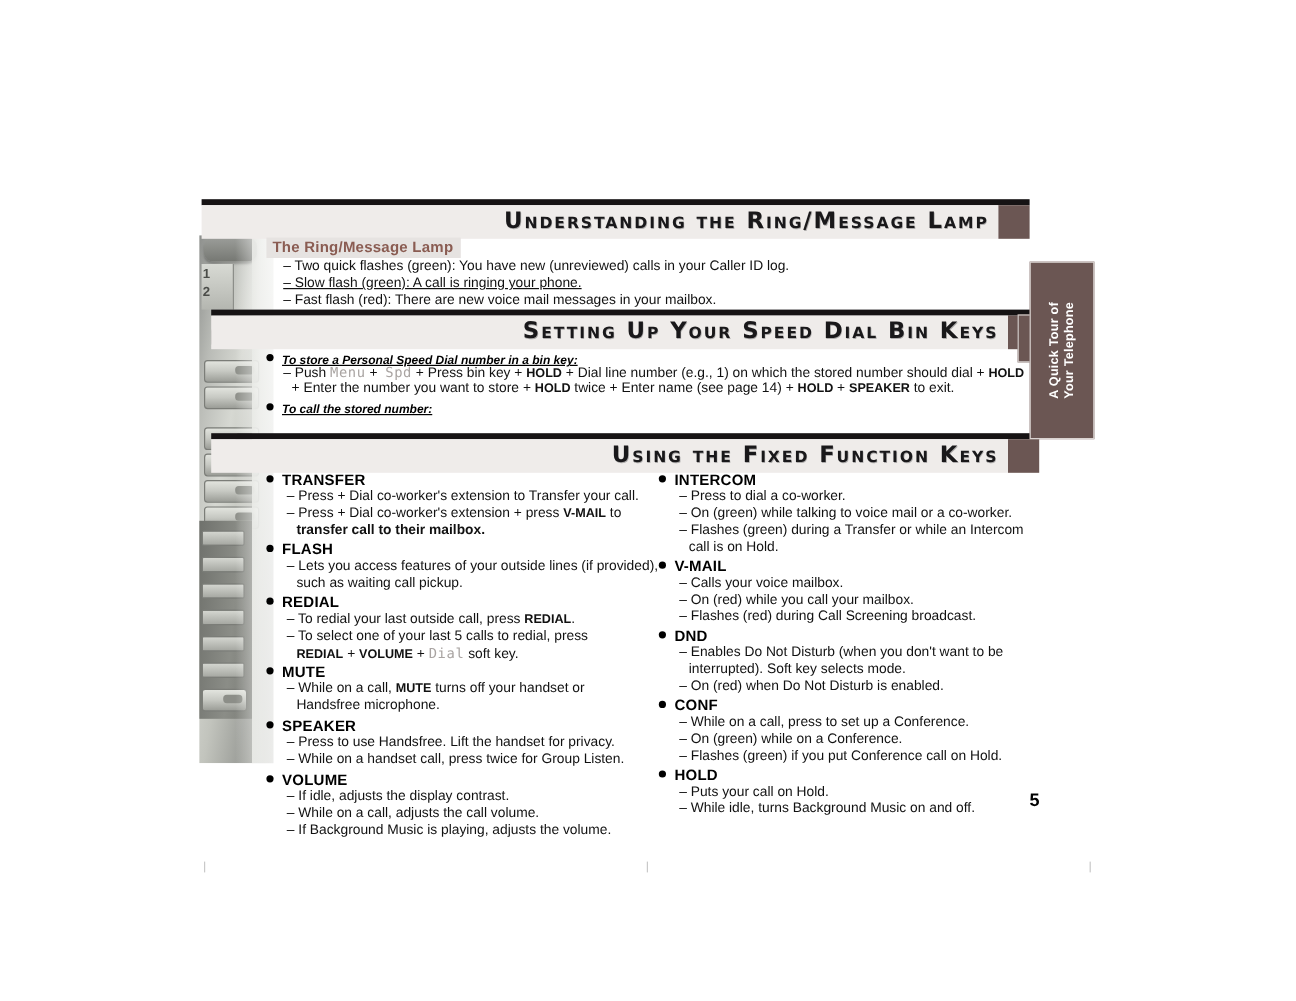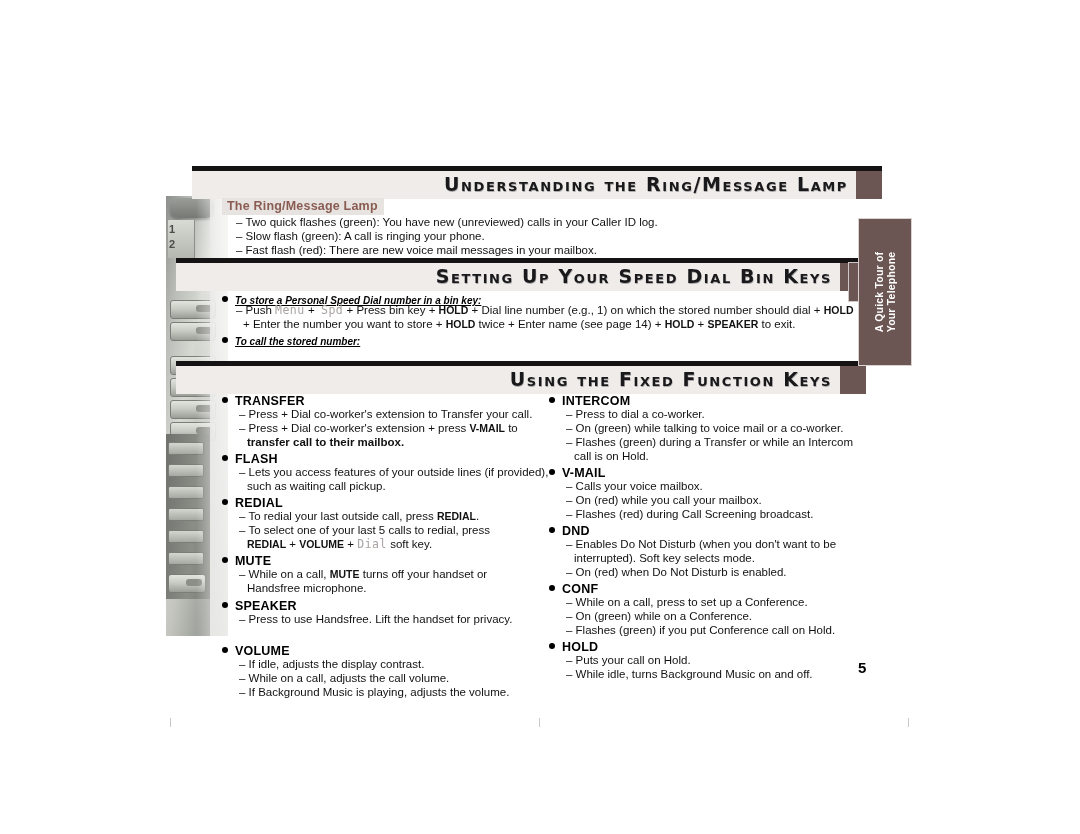--- a/index.html
+++ b/index.html
@@ -300,31 +300,31 @@
     <div class="ph-smallkey" style="top:290px;"></div>
     <div class="ph-smallkey" style="top:312px;"></div>
     <div class="ph-smallkey" style="top:334px;"></div>
     <div class="ph-smallkey" style="top:356px;"></div>
     <div class="ph-bigkey" style="top:378px;left:2px;width:36px;"></div>
 
     <div class="ph-side-strip"></div>
   </div>
   <div class="photo-fade"></div>
 
-  <div class="section-header" style="left:192px; top:166px; width:690px;">
+  <div class="section-header" style="left:168px; top:166px; width:690px;">
     <div class="sh-rule" style="width:690px;"></div>
     <div class="sh-bar" style="width:664px;"></div>
     <div class="sh-block" style="left:664px;"></div>
     <div class="sh-title">Understanding the Ring/Message Lamp</div>
   </div>
 
   <div class="subtitle-band" style="left:222px; top:198px;">The Ring/Message Lamp</div>
 
   <div class="txt" style="left:236px; top:215px;">– Two quick flashes (green): You have new (unreviewed) calls in your Caller ID log.</div>
-  <div class="txt" style="left:236px; top:229px;">– Slow flash (green): A call is ringing your phone.</div>
+  <div class="txt" style="left:236px; top:229px;text-decoration:underline;">– Slow flash (green): A call is ringing your phone.</div>
   <div class="txt" style="left:236px; top:243px;">– Fast flash (red): There are new voice mail messages in your mailbox.</div>
 
   <div class="section-header" style="left:176px; top:258px; width:690px;">
     <div class="sh-rule" style="width:690px;"></div>
     <div class="sh-bar" style="width:664px;"></div>
     <div class="sh-block" style="left:664px;"></div>
     <div class="sh-title">Setting Up Your Speed Dial Bin Keys</div>
   </div>
 
   <div class="bullet-row" style="left:222px; top:290px;">
@@ -369,20 +369,21 @@
   <div class="bullet-row" style="left:222px; top:551px;">
     <span class="bullet-dot"></span><span class="b-head">MUTE</span>
   </div>
   <div class="txt" style="left:239px; top:567px;">– While on a call, <span class="kbd">MUTE</span> turns off your handset or</div>
   <div class="txt" style="left:247px; top:581px;">Handsfree microphone.</div>
 
   <div class="bullet-row" style="left:222px; top:596px;">
     <span class="bullet-dot"></span><span class="b-head">SPEAKER</span>
   </div>
   <div class="txt" style="left:239px; top:612px;">– Press to use Handsfree. Lift the handset for privacy.</div>
+  <div class="txt" style="left:239px; top:626px;">– While on a handset call, press twice for Group Listen.</div>
 
   <div class="bullet-row" style="left:222px; top:641px;">
     <span class="bullet-dot"></span><span class="b-head">VOLUME</span>
   </div>
   <div class="txt" style="left:239px; top:657px;">– If idle, adjusts the display contrast.</div>
   <div class="txt" style="left:239px; top:671px;">– While on a call, adjusts the call volume.</div>
   <div class="txt" style="left:239px; top:685px;">– If Background Music is playing, adjusts the volume.</div>
 
   <div class="bullet-row" style="left:549px; top:391px;">
     <span class="bullet-dot"></span><span class="b-head">INTERCOM</span>

